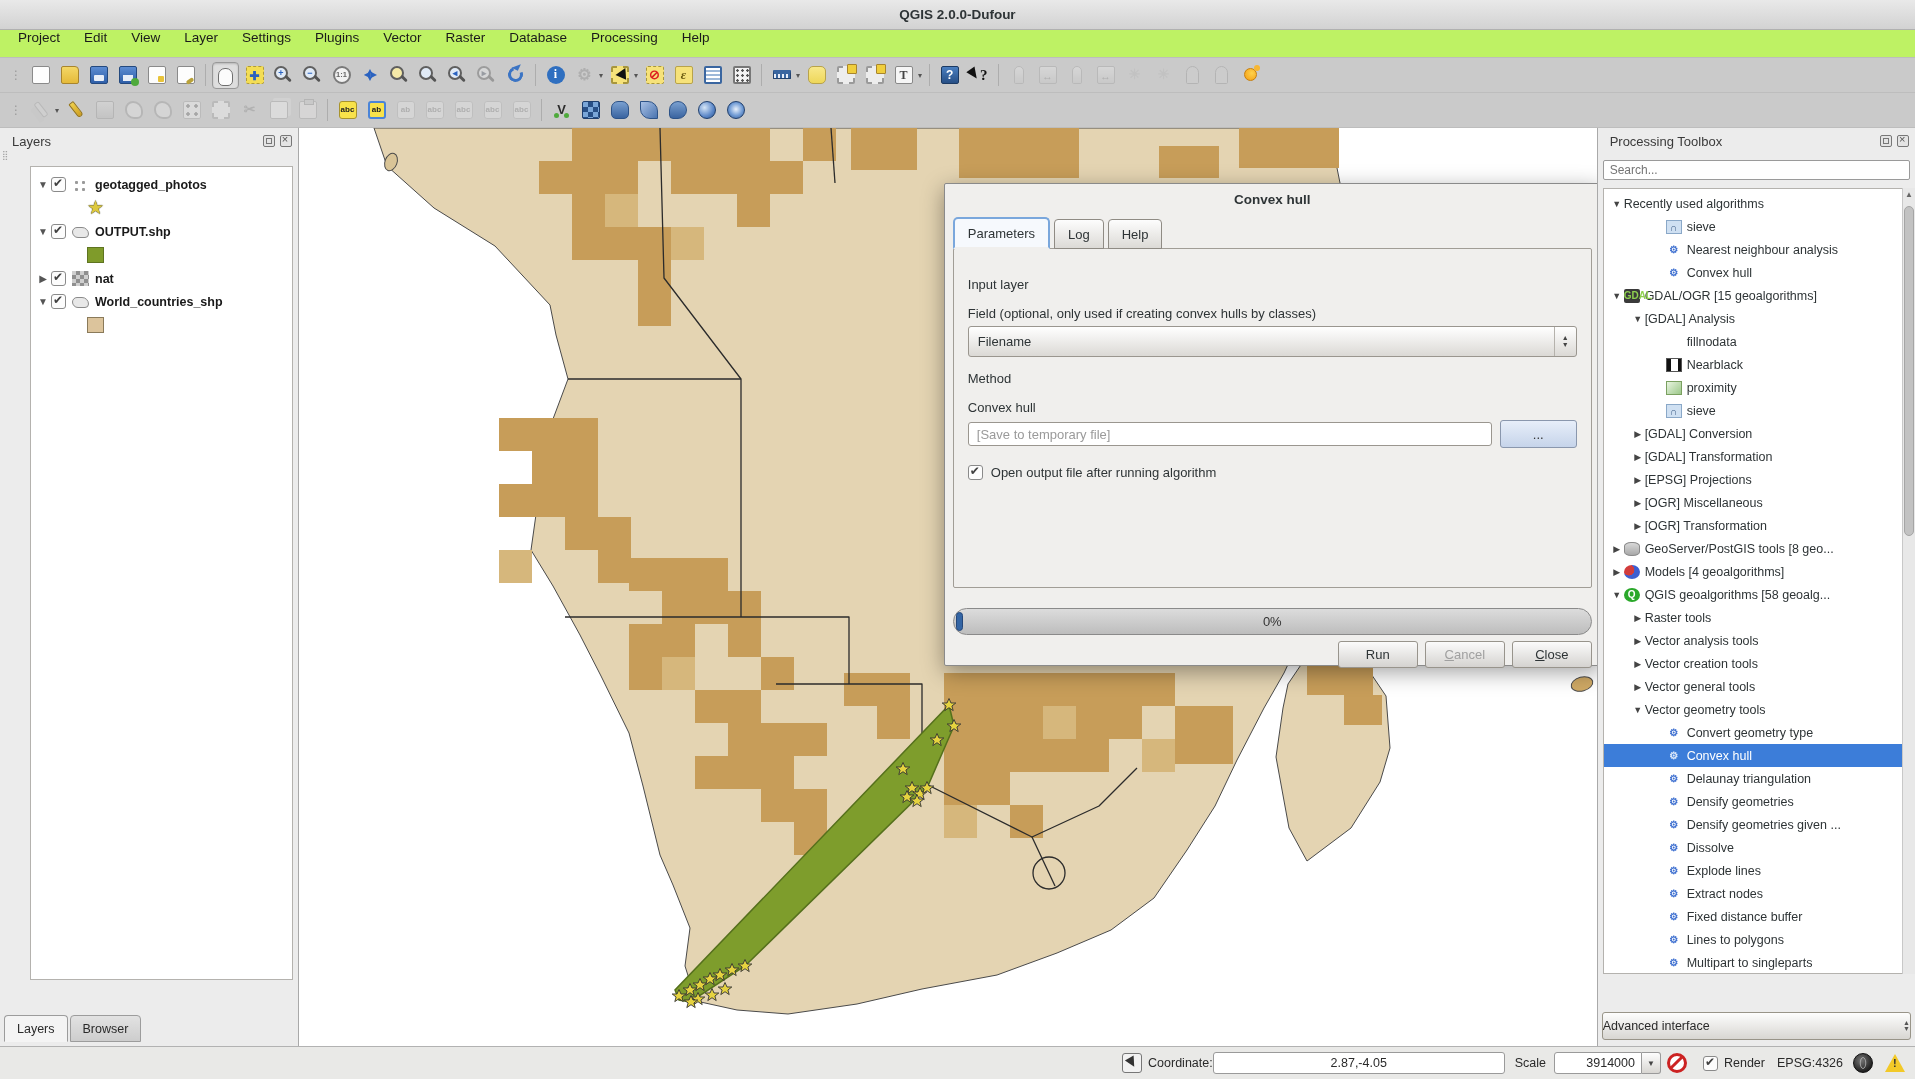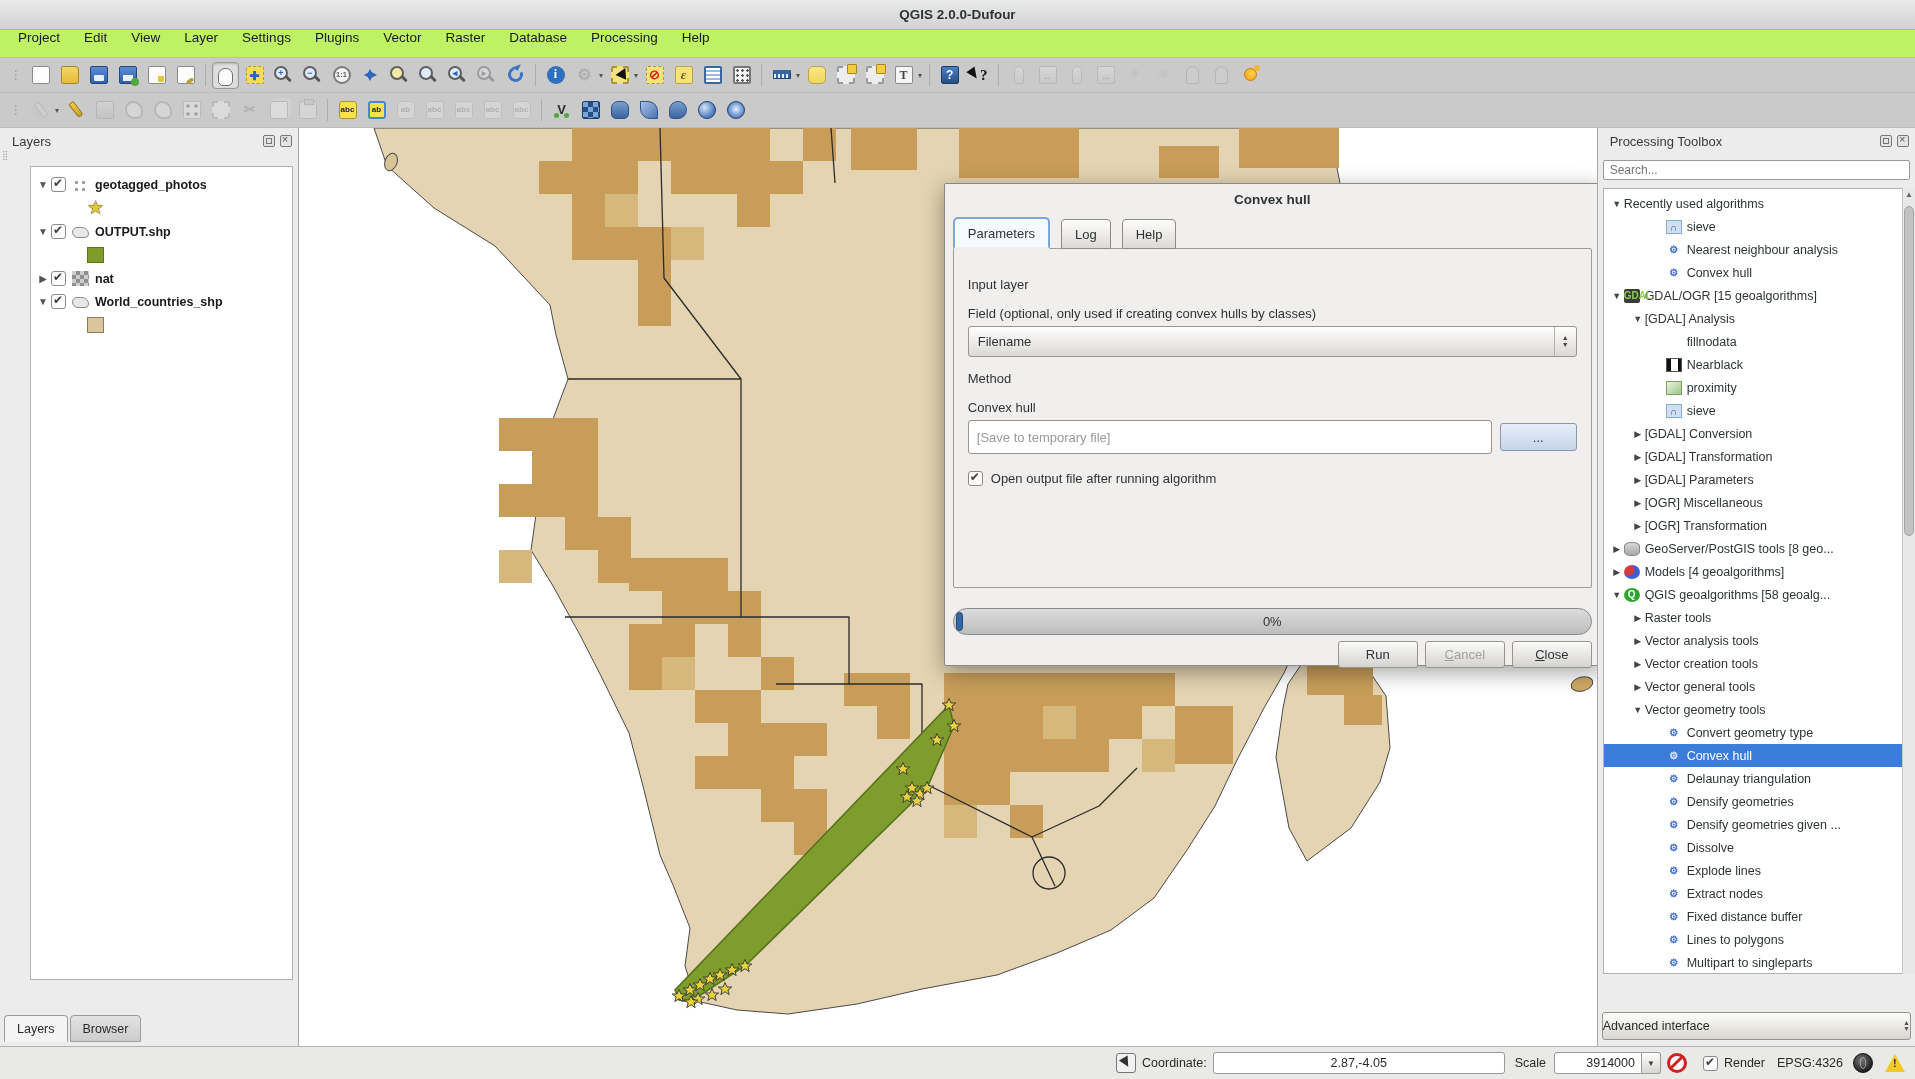--- a/index.html
+++ b/index.html
@@ -150,36 +150,36 @@
 .tree-scroll .up{height:13px;font-size:8px;color:#666;text-align:center;line-height:13px}
 .tree-scroll .thumb{position:absolute;left:1px;right:1px;top:18px;height:330px;background:#c2c2c2;border:1px solid #a5a5a5;border-radius:6px}
 .adv-combo{position:absolute;left:4px;right:4px;bottom:6px;height:28px;border:1px solid #989488;border-radius:3px;
  background:linear-gradient(#fdfdfd,#d8d6d2);display:flex;align-items:center;padding:0 0;font-size:12.5px;color:#2a2a2a}
 .adv-combo .arrs{margin-left:auto;display:flex;flex-direction:column;font-size:7px;color:#555;line-height:6px}
 
 
 .dialog{position:absolute;left:645px;top:55px;width:657px;height:483px;background:#f0efed;border:1px solid #8a8a8a;
  box-shadow:0 6px 22px rgba(0,0,0,.38);border-radius:2px}
 .dlg-title{height:30px;display:flex;align-items:center;justify-content:center;font-weight:bold;font-size:13.5px;color:#2e3436}
-.dlg-tabs{position:absolute;left:8px;top:33px;display:flex;align-items:flex-end;gap:11px;z-index:2}
+.dlg-tabs{position:absolute;left:8px;top:33px;display:flex;align-items:flex-end;gap:4px;z-index:2}
 .dtab{height:30px;padding:0 13px;display:flex;align-items:center;font-size:13px;color:#2e3436;
  background:linear-gradient(#fdfdfd,#dcdad6);border:1px solid #8f8b84;border-radius:4px 4px 0 0}
 .dtab.selected{background:#f6f9fd;border:2px solid #7aa7dc;border-bottom:2px solid #f0efed;height:32px;border-radius:5px 5px 0 0}
 .dlg-frame{position:absolute;left:8px;right:8px;top:64px;height:340px;border:1px solid #a19d96;border-radius:2px;padding:0 14px}
 .flabel{font-size:13px;color:#2e3436;margin-top:14px}
 .flabel.first{margin-top:28px}
 .combo{height:31px;margin-top:5px;border:1px solid #9a968f;border-radius:3px;background:linear-gradient(#ffffff,#dbd9d5);
  display:flex;align-items:center;font-size:13px;color:#2e3436;padding-left:9px;position:relative}
 .combo .carr{position:absolute;right:0;top:0;bottom:0;width:22px;border-left:1px solid #b5b2ac;display:flex;flex-direction:column;align-items:center;justify-content:center;font-size:7px;color:#444;line-height:6.5px}
 .input-row{display:flex;align-items:center;margin-top:5px}
 .input-row .combo{flex:1;margin-top:0}
 .iterate-btn{width:30px;height:29px;margin-left:6px;border:1px solid #9a968f;border-radius:3px;background:linear-gradient(#fdfdfd,#d8d6d2);
  display:flex;align-items:center;justify-content:center}
 .iterate-btn b{width:15px;height:15px;border:3px solid #35a335;border-top-color:transparent;border-radius:50%;transform:rotate(35deg);display:block}
-.out-input{flex:1;height:34px;border:1px solid #9a968f;border-radius:3px;background:#fff;font-size:13px;color:#9a9a9a;padding:0 8px;font-family:"Liberation Sans",sans-serif}
+.out-input{flex:1;height:24px;border:1px solid #9a968f;border-radius:3px;background:#fff;font-size:13px;color:#9a9a9a;padding:0 8px;font-family:"Liberation Sans",sans-serif}
 .out-input::placeholder{color:#9a9a9a;opacity:1}
 .browse-btn{width:77px;height:28px;margin-left:8px;border:1px solid #8a97ad;border-radius:3px;
  background:linear-gradient(#e7eef9,#c6d4ea);font-size:13px;color:#333;display:flex;align-items:center;justify-content:center}
 .chk-row{display:flex;align-items:center;margin-top:17px;font-size:13px;color:#2e3436}
 .chk-row .cb{margin-right:8px}
 .progress{position:absolute;left:8px;right:8px;top:424px;height:27px;border:1px solid #8a8a8a;border-radius:14px;
  background:linear-gradient(#dcdcdc,#bdbdbd);display:flex;align-items:center;justify-content:center;font-size:13px;color:#333;position:absolute}
 .progress .sliver{position:absolute;left:2px;top:3px;width:7px;height:19px;background:#3465a4;border-radius:4px;border:1px solid #24477a}
 .dlg-buttons{position:absolute;right:8px;top:457px;display:flex;gap:7px}
 .dbtn{min-width:80px;height:27px;border:1px solid #98948c;border-radius:3px;background:linear-gradient(#fbfbfb,#d5d3d0);
@@ -187,21 +187,21 @@
 .dbtn.disabled{color:#a0a0a0}
 .dbtn u{text-decoration:underline}
 
 
 .statusbar{position:absolute;left:0;bottom:0;width:1915px;height:33px;background:#e9e9e7;border-top:1px solid #b2b2b2;
  display:flex;align-items:center;font-size:12.5px;color:#2a2a2a;padding:0 8px}
 .statusbar .push{margin-left:auto}
 .sb-icon{width:20px;height:20px;position:relative;margin:0 6px;flex:0 0 auto}
 .mouse-ic{border:1px solid #777;border-radius:3px;background:#f2f2f2}
 .mouse-ic::after{content:"";position:absolute;left:5px;top:3px;border:5px solid transparent;border-top:10px solid #333;transform:rotate(-30deg)}
-.coord-field{width:292px;height:22px;border:1px solid #9a9a9a;border-radius:3px;background:#fff;display:flex;align-items:center;justify-content:center;margin:0 10px 0 6px}
+.coord-field{width:292px;height:22px;border:1px solid #9a9a9a;border-radius:3px;background:#fff;display:flex;align-items:center;justify-content:center;margin:0 10px 0 0}
 .scale-field{width:88px;height:22px;border:1px solid #9a9a9a;border-radius:3px 0 0 3px;background:#fff;display:flex;align-items:center;justify-content:flex-end;padding-right:6px;margin-left:8px}
 .scale-arrow{width:19px;height:22px;border:1px solid #9a9a9a;border-left:none;border-radius:0 3px 3px 0;background:linear-gradient(#fdfdfd,#d8d6d2);font-size:8px;display:flex;align-items:center;justify-content:center;color:#444}
 .stop-ic{border-radius:50%;border:3px solid #cc2222;background:#fff}
 .stop-ic::after{content:"";position:absolute;left:-1px;top:5px;width:15px;height:3px;background:#cc2222;transform:rotate(-45deg)}
 .sb-cb{width:15px;height:15px;border:1px solid #8a8a8a;border-radius:3px;background:#fcfcfc;position:relative;margin:0 6px 0 10px}
 .sb-cb::after{content:"✔";position:absolute;left:1px;top:-2px;font-size:12px;color:#3f3f3f}
 .globe-ic{border-radius:50%;background:radial-gradient(circle at 40% 35%,#777,#222 70%);border:1px solid #111}
 .globe-ic::after{content:"";position:absolute;inset:3px;border:1px solid #bbb;border-radius:50%;transform:scaleX(.5)}
 .warn-ic{width:0;height:0;border-left:10px solid transparent;border-right:10px solid transparent;border-bottom:18px solid #f2c928;position:relative;margin:0 2px 0 6px}
 .warn-ic::after{content:"!";position:absolute;left:-2px;top:3px;font-size:11px;font-weight:bold;color:#333}
@@ -719,21 +719,21 @@
           <div class="trow" style="padding-left: 27px;">
             <span class="arr">▶</span>
             <span>[GDAL] Conversion</span>
           </div>
           <div class="trow" style="padding-left: 27px;">
             <span class="arr">▶</span>
             <span>[GDAL] Transformation</span>
           </div>
           <div class="trow" style="padding-left: 27px;">
             <span class="arr">▶</span>
-            <span>[GDAL] Parameters</span>
+            <span>[EPSG] Projections</span>
           </div>
           <div class="trow" style="padding-left: 27px;">
             <span class="arr">▶</span>
             <span>[OGR] Miscellaneous</span>
           </div>
           <div class="trow" style="padding-left: 27px;">
             <span class="arr">▶</span>
             <span>[OGR] Transformation</span>
           </div>
           <div class="trow" style="padding-left: 6px;">

